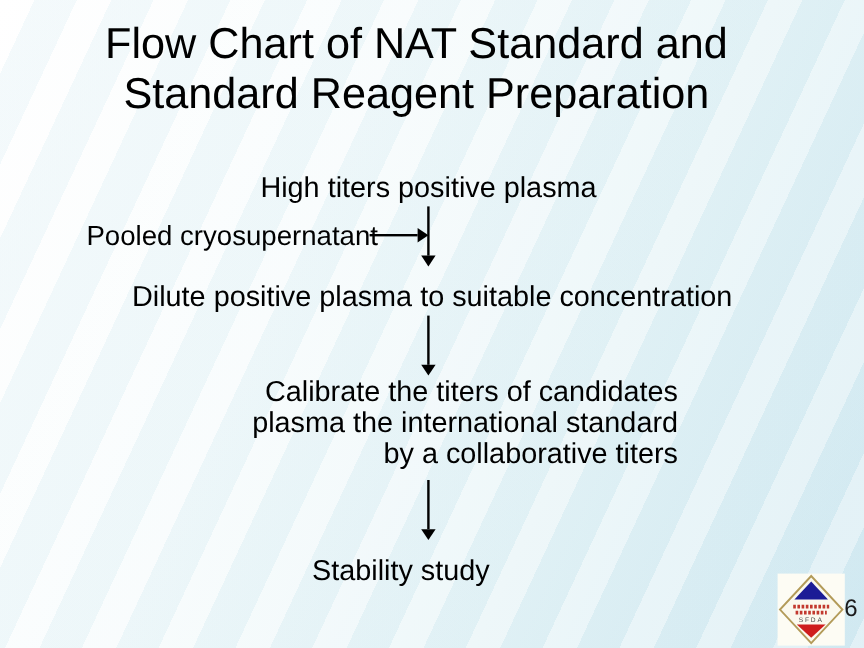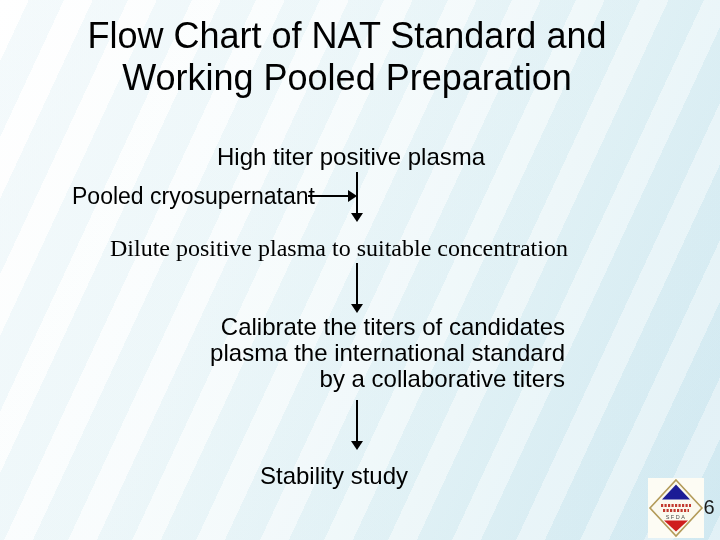--- a/index.html
+++ b/index.html
@@ -54,28 +54,28 @@
     text-align:center;color:#1b1b1b;
   }
 </style>
 </head>
 <body>
 
 <div class="slide">
 
   <div class="abs title">
     <div>Flow Chart of NAT Standard and</div>
-    <div>Working Pooled Preparation</div>
+    <div>Standard Reagent Preparation</div>
   </div>
 
-  <div class="abs node" style="left:217px;top:145px;">High titer positive plasma</div>
+  <div class="abs node" style="left:217px;top:145px;">High titers positive plasma</div>
 
   <div class="abs node" style="left:72px;top:184px;font-size:23px;">Pooled cryosupernatant</div>
 
-  <div class="abs node" style="left:110px;top:236px;font-family:Liberation Serif, serif;">Dilute positive plasma to suitable concentration</div>
+  <div class="abs node" style="left:110px;top:236px;">Dilute positive plasma to suitable concentration</div>
 
   <div class="abs calibrate">
     <div>Calibrate the titers of candidates</div>
     <div>plasma the international standard</div>
     <div>by a collaborative titers</div>
   </div>
 
   <div class="abs node" style="left:260px;top:464px;">Stability study</div>
 
   <div class="abs vshaft" style="left:356px;top:172px;height:41px;"></div>

